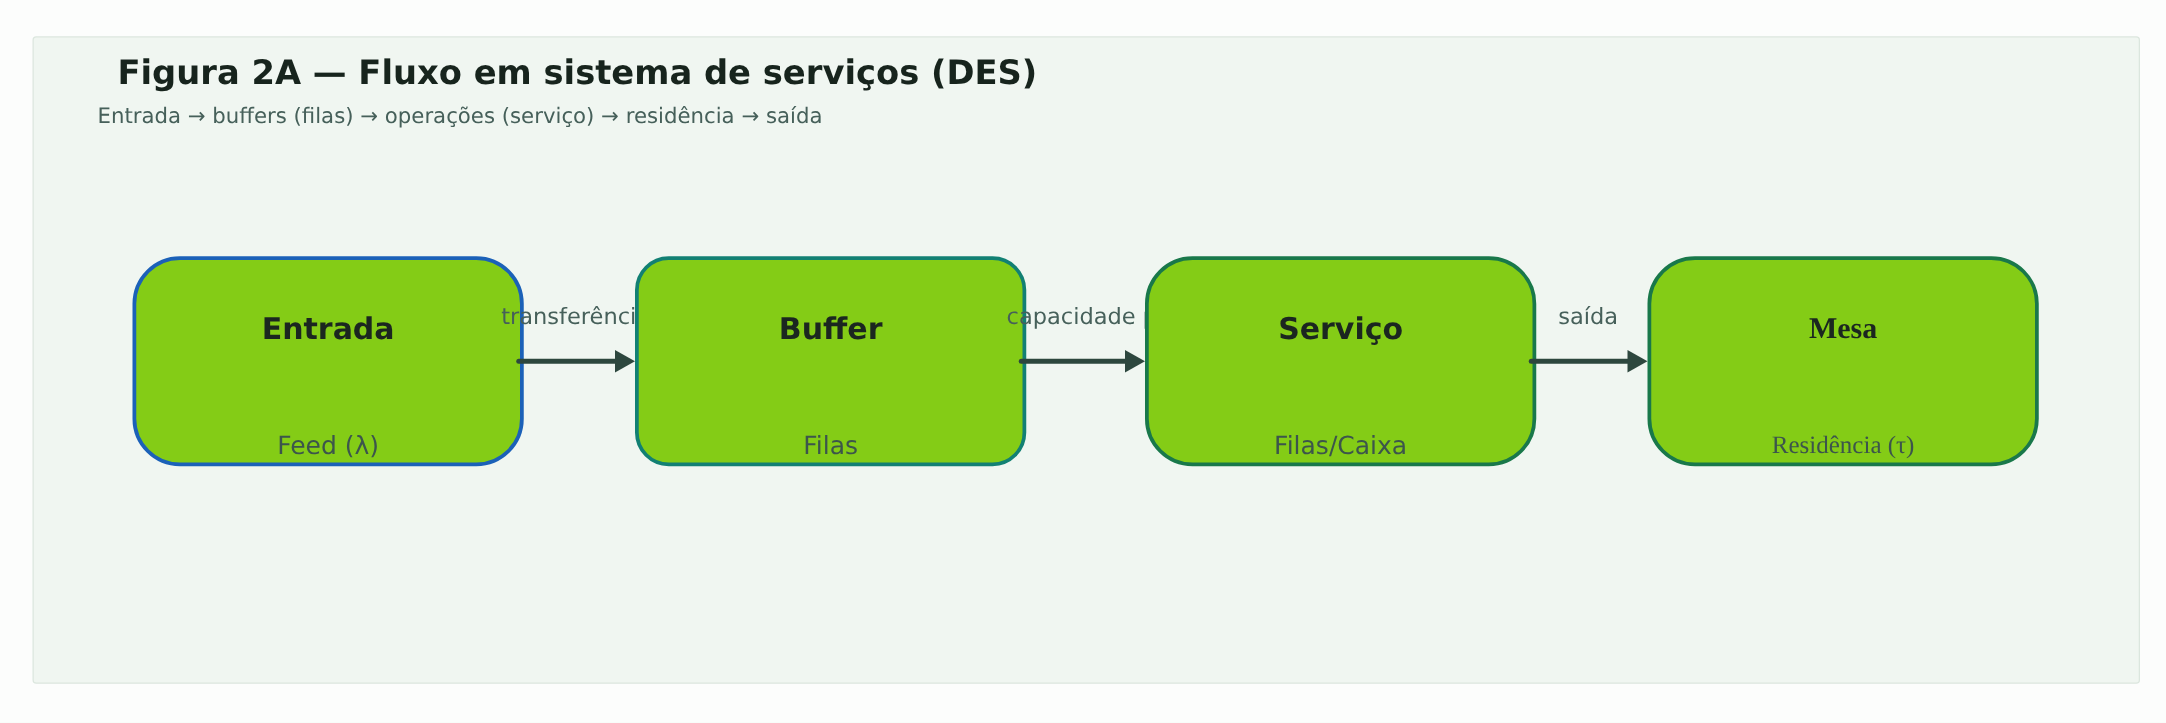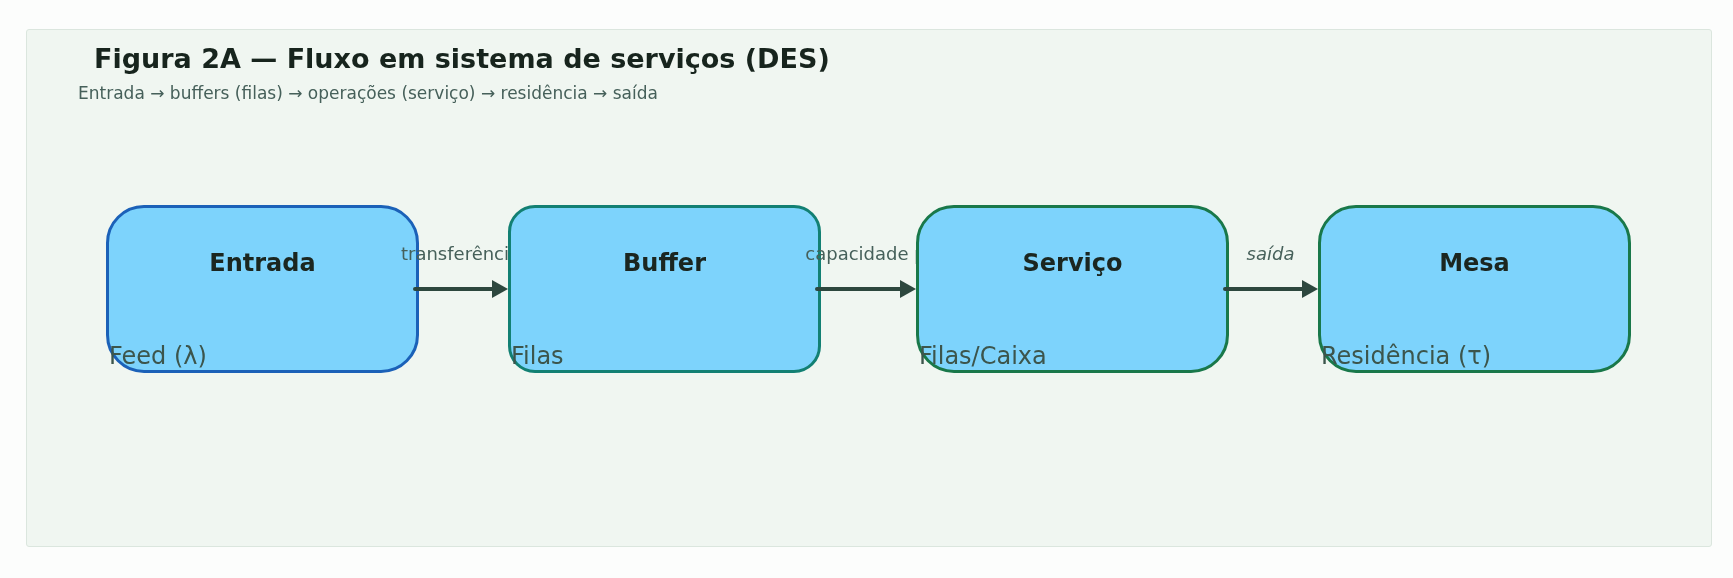--- a/index.html
+++ b/index.html
@@ -43,43 +43,43 @@
     font-size: 17px;
     line-height: 1.3;
     color: #46605a;
     white-space: nowrap;
   }
   .node {
     position: absolute;
     top: 175px;
     width: 313px;
     height: 168px;
-    background: #7dd3fc;
+    background: #84cc16;
     border: 3px solid #333333;
     border-radius: 38px;
     box-sizing: border-box;
   }
   .node-title {
     position: absolute;
     top: 41px;
     left: 0;
     width: 100%;
     text-align: center;
     font-size: 24px;
     line-height: 28px;
     font-weight: bold;
     color: #1b2620;
   }
   .node-sublabel {
     position: absolute;
     bottom: 2px;
     left: 0;
     width: 100%;
-    text-align: left;
-    font-size: 24px;
+    text-align: center;
+    font-size: 20px;
     line-height: 24px;
     color: #3c554c;
   }
   .edge {
     position: absolute;
     top: 213px;
     height: 56px;
   }
   .edge-label {
     position: absolute;
@@ -105,21 +105,21 @@
     top: 37px;
     right: 0;
     width: 0;
     height: 0;
     border-left: 16px solid #2d473e;
     border-top: 9px solid transparent;
     border-bottom: 9px solid transparent;
   }
   .edge-1 { left: 386px; width: 95px; }
   .edge-2 { left: 788px; width: 101px; }
-  .edge-3 { left: 1196px; width: 95px; font-style: italic; }
+  .edge-3 { left: 1196px; width: 95px; }
   .node-1 { left: 79px; }
   .node-2 { left: 481px; }
   .node-3 { left: 889px; }
   .node-4 { left: 1291px; }
 </style>
 </head>
 <body>
 
 <div class="stage">
   <div class="card">
@@ -153,19 +153,19 @@
       <div class="node-title">Serviço</div>
       <div class="node-sublabel">Filas/Caixa</div>
     </div>
 
     <div class="edge edge-3">
       <div class="edge-label">saída</div>
       <div class="edge-line" style="background: rgb(45, 71, 62);"></div>
       <div class="edge-head" style="border-left-color: rgb(45, 71, 62);"></div>
     </div>
 
-    <div class="node node-4" style="border-color: rgb(25, 120, 74);">
+    <div class="node node-4" style="border-color: rgb(25, 120, 74); font-family: Liberation Serif, serif;">
       <div class="node-title">Mesa</div>
       <div class="node-sublabel">Residência (τ)</div>
     </div>
 
   </div>
 </div>
 
 </body></html>

